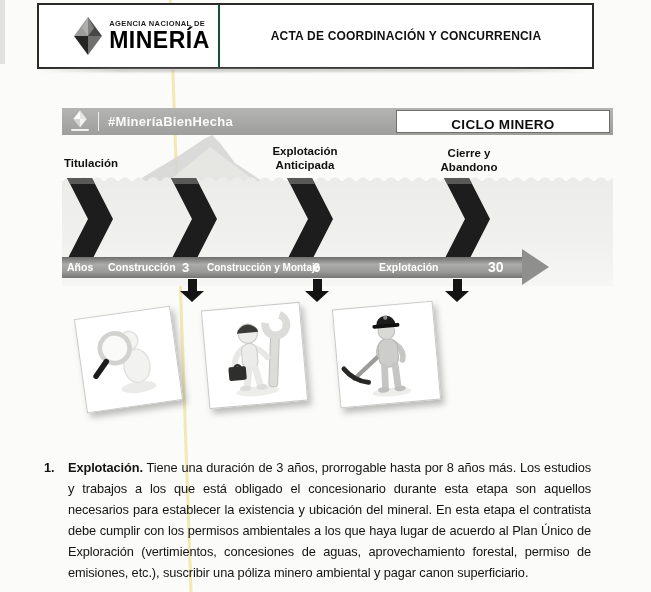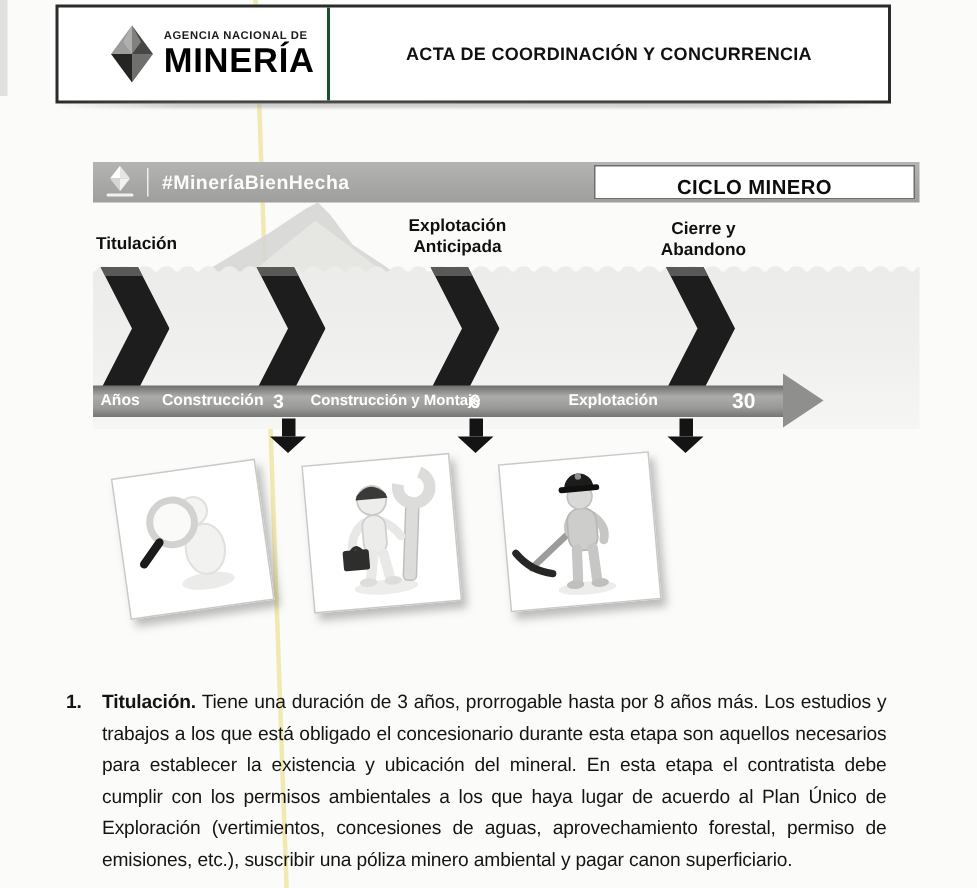--- a/index.html
+++ b/index.html
@@ -280,18 +280,18 @@
         <path d="M58,62 l1,21" stroke="#c6c6c4" stroke-width="7" stroke-linecap="round"></path>
         <ellipse cx="44" cy="86" rx="6" ry="3" fill="#bfbfbd"></ellipse>
         <ellipse cx="61" cy="86" rx="6" ry="3" fill="#bfbfbd"></ellipse>
       </svg>
     </div>
   </div>
 
   <div class="para">
     <span class="num">1.</span>
     <div class="txt">
-      <b>Titulación.</b>
+      <b>Explotación.</b>
       <span>Tiene una duración de 3 años, prorrogable hasta por 8 años más. Los estudios y trabajos a los que está obligado el concesionario durante esta etapa son aquellos necesarios para establecer la existencia y ubicación del mineral. En esta etapa el contratista debe cumplir con los permisos ambientales a los que haya lugar de acuerdo al Plan Único de Exploración (vertimientos, concesiones de aguas, aprovechamiento forestal, permiso de emisiones, etc.), suscribir una póliza minero ambiental y pagar canon superficiario.</span>
     </div>
   </div>
 
 </div>
 
 </body></html>

